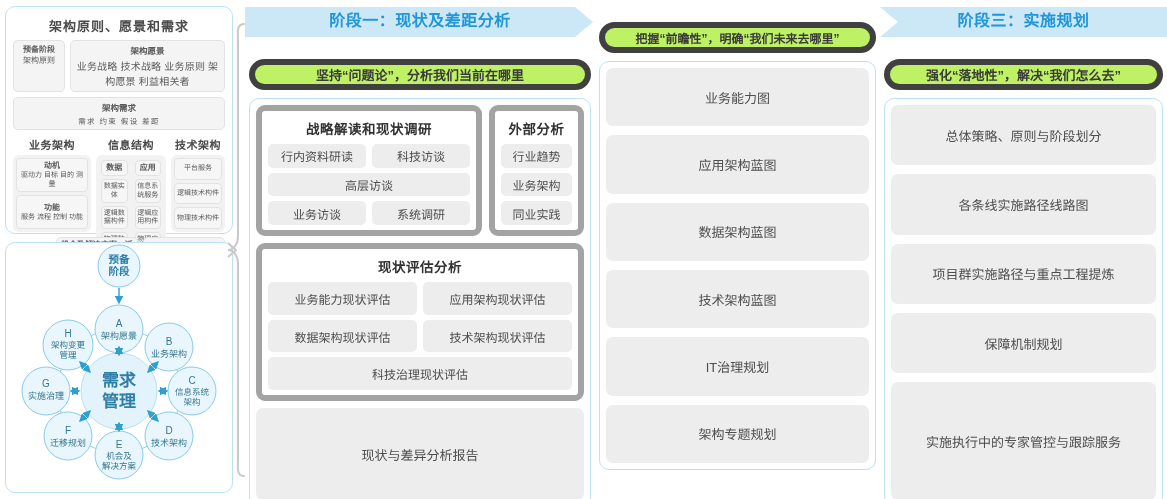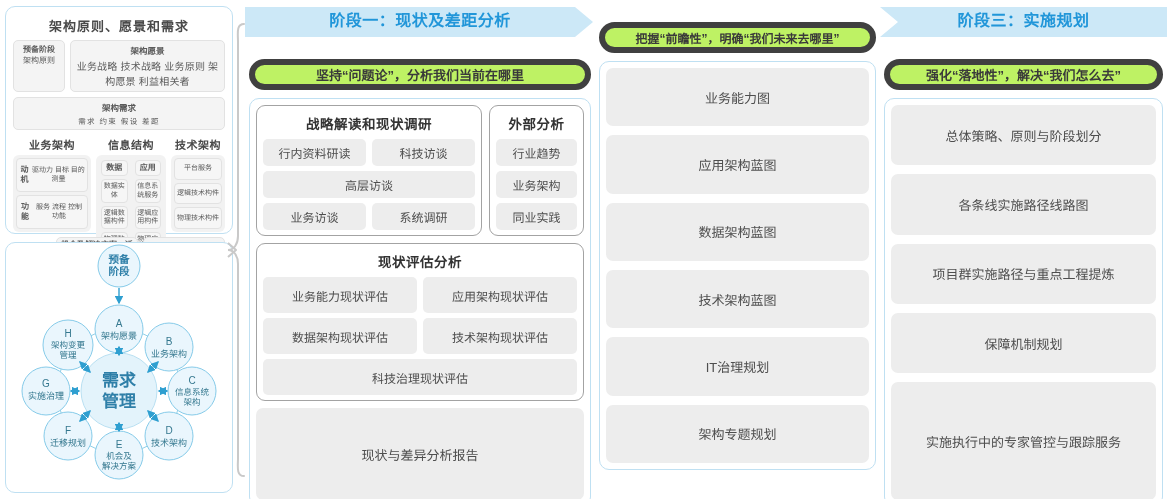--- a/index.html
+++ b/index.html
@@ -47,21 +47,21 @@
   .col-biz{width:78px;display:flex;flex-direction:column;}
   .col-info{flex:1;display:flex;flex-direction:column;}
   .col-tech{width:54px;display:flex;flex-direction:column;}
   .col-hd{font-size:11px;font-weight:bold;color:#4a4a4a;text-align:center;margin-bottom:3px;letter-spacing:.5px;}
   .col-body{background:#f2f2f2;border-radius:6px;padding:3px;flex:1;display:flex;flex-direction:column;gap:3px;box-sizing:border-box;}
   .col-body.dual{flex-direction:row;gap:3px;}
   .subcol{flex:1;background:#f2f2f2;border-radius:5px;padding:2px;display:flex;flex-direction:column;gap:3px;box-sizing:border-box;}
   .mini{background:#f6f6f6;border:1px solid #e2e2e2;border-radius:4px;text-align:center;
         font-size:7px;line-height:1.25;color:#5a5a5a;padding:2px 1px;box-sizing:border-box;}
   .mini .b{font-weight:bold;font-size:8px;display:block;}
-  .mini.fill{flex:1;display:flex;align-items:center;justify-content:center;}
+  .mini.fill{flex:1;display:flex;flex-direction:column;align-items:center;justify-content:center;}
 
   .bot-row{display:flex;gap:5px;align-items:stretch;height:38px;}
   .bot-lbl{width:38px;font-size:11px;font-weight:bold;color:#4a4a4a;display:flex;
            flex-direction:column;align-items:center;justify-content:center;line-height:1.15;}
   .bot-box{flex:1;padding:2px;display:flex;flex-direction:column;align-items:center;justify-content:center;}
   .bot-box .ttl{font-size:8px;font-weight:bold;line-height:1.25;}
   .bot-box .sub{font-size:7.5px;letter-spacing:.6px;margin-top:1px;}
 
   
   .adm-panel{
@@ -93,21 +93,21 @@
   }
   .ph-body{
     margin:8px 4px 6px 4px;border:1px solid #bfe0f2;border-radius:10px;background:#fff;
     box-sizing:border-box;padding:6px;
     height:409px;display:flex;flex-direction:column;gap:7px;
   }
 
   
   .p1-top{display:flex;gap:7px;height:131px;}
   .card{
-    border:1px solid #a3a3a3;border-radius:9px;background:#fff;box-sizing:border-box;
+    border:6px solid #a3a3a3;border-radius:9px;background:#fff;box-sizing:border-box;
     padding:5px 6px;display:flex;flex-direction:column;
   }
   .card-title{
     text-align:center;font-size:13.5px;font-weight:bold;color:#333;
     margin:2px 0 6px 0;letter-spacing:.5px;
   }
   .chips{display:flex;flex-direction:column;gap:5px;flex:1;}
   .chip-row{display:flex;gap:6px;flex:1;}
   .chip{
     flex:1;background:#ededed;border-radius:5px;display:flex;align-items:center;

